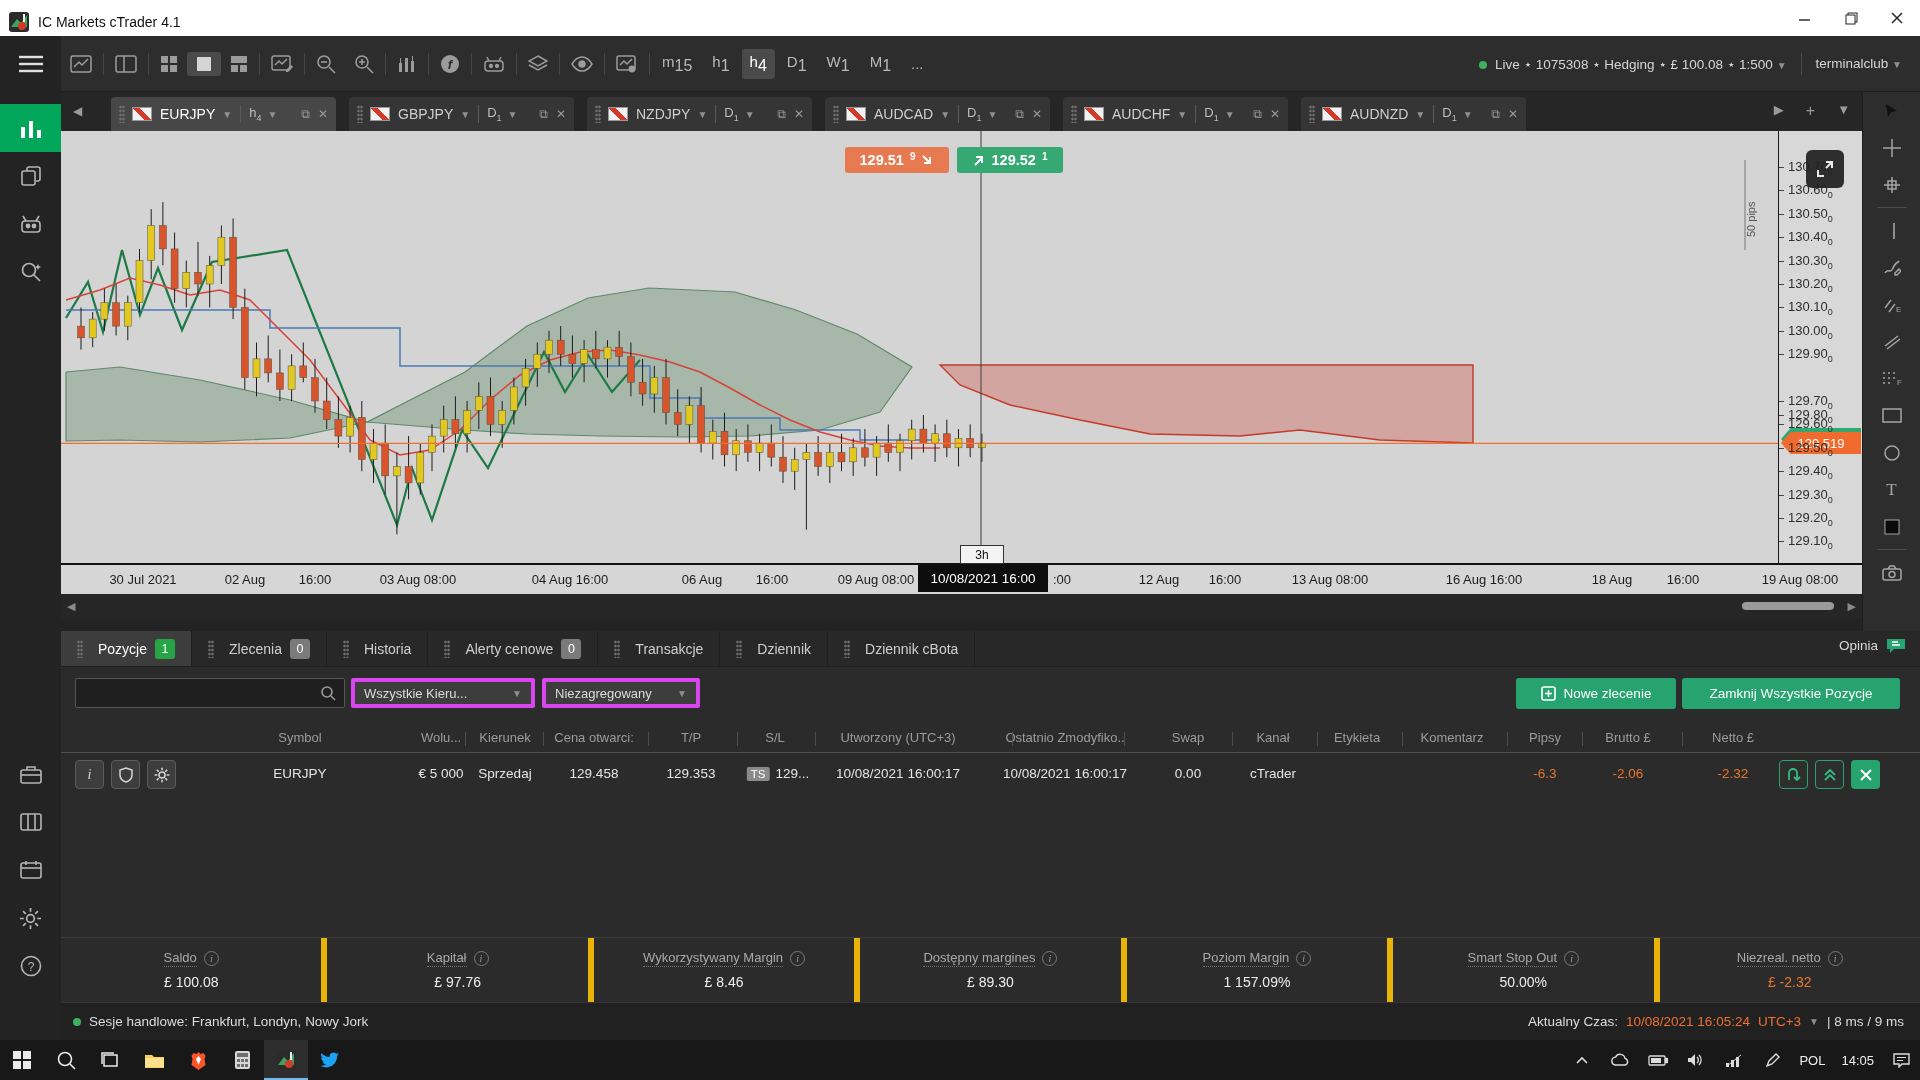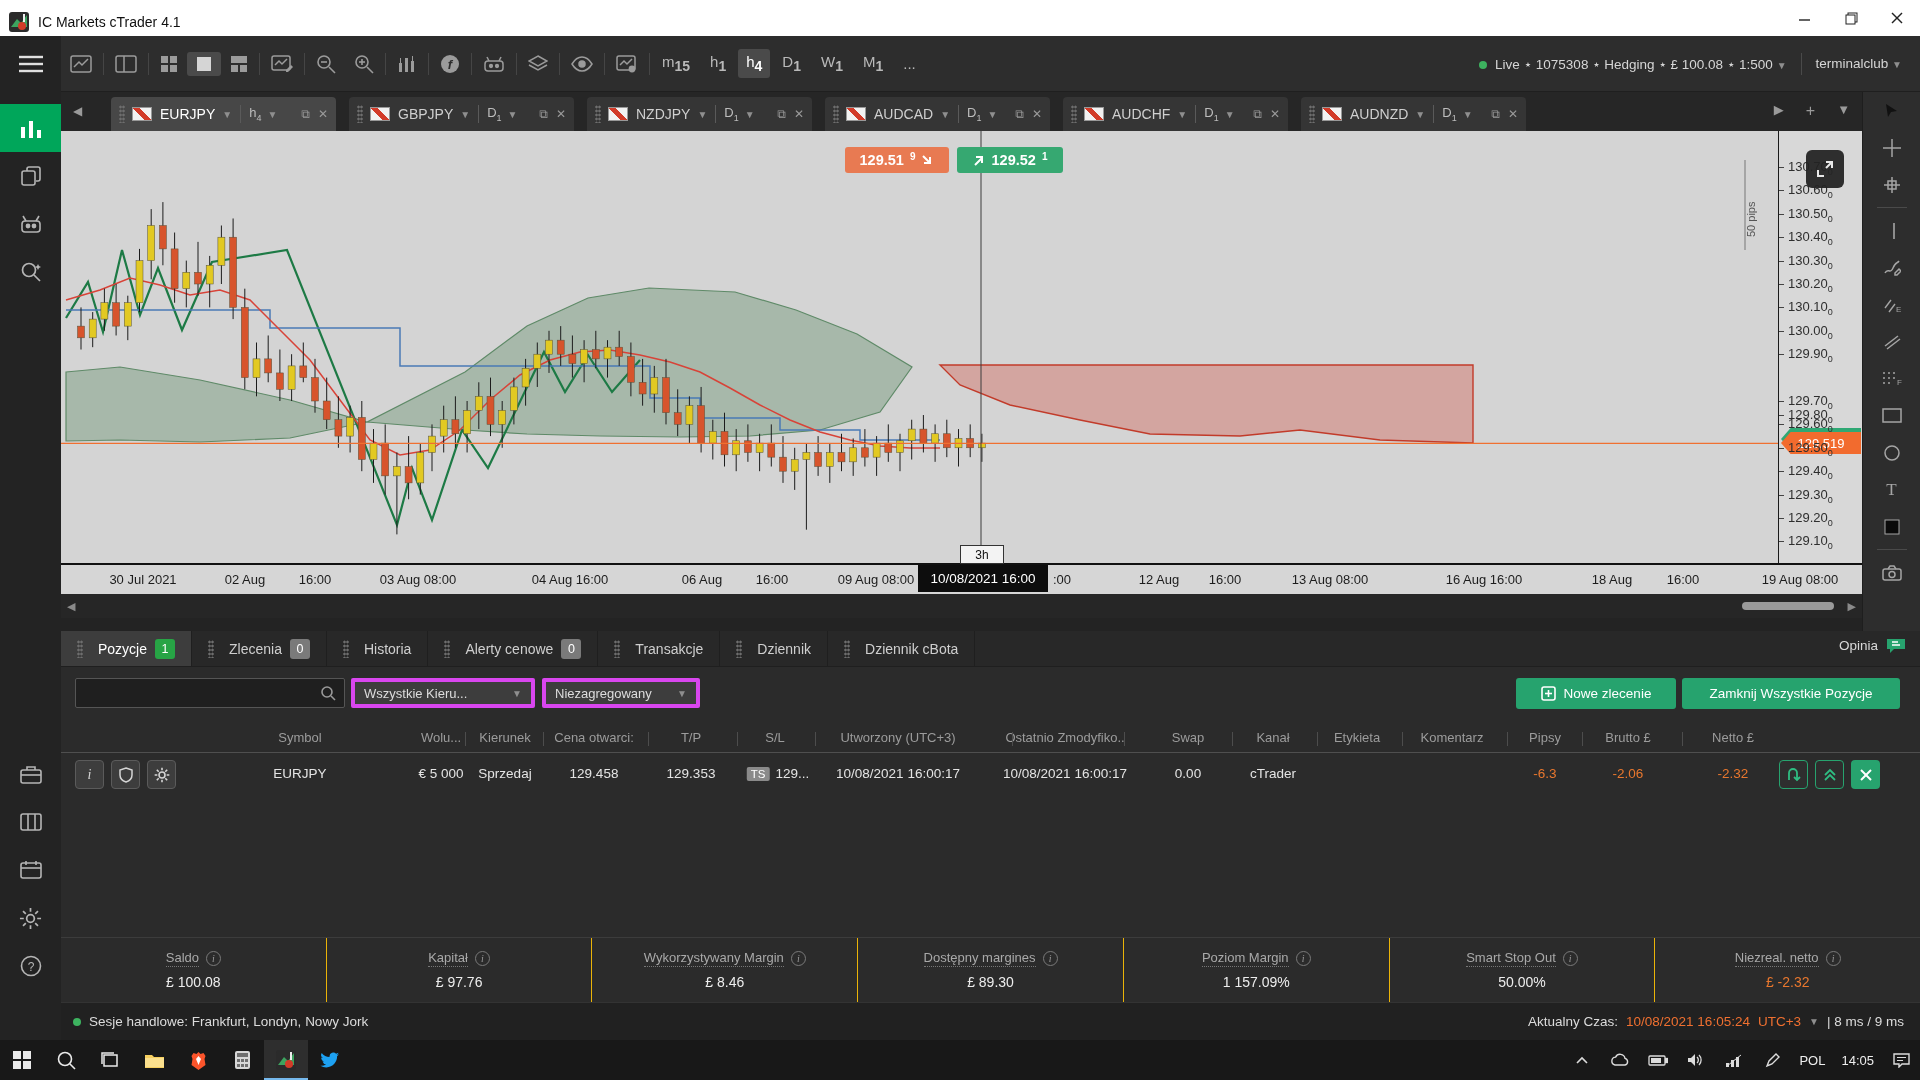--- a/index.html
+++ b/index.html
@@ -13,21 +13,21 @@
   .win-btn{width:46px;height:36px;display:flex;align-items:center;justify-content:center;}
   
   .sidebar{position:absolute;left:0;top:36px;width:61px;height:1004px;background:#232323;}
   .sb-item{width:61px;height:48px;display:flex;align-items:center;justify-content:center;}
   .sb-item.active{background:#00a65a;}
   
   .toolbar{position:absolute;left:61px;top:36px;width:1859px;height:56px;background:#2d2d2d;display:flex;align-items:center;border-bottom:1px solid #1f1f1f;}
   .tb-ico{padding:0 9px;display:flex;align-items:center;}
   .tb-sep{width:1px;height:22px;background:#454545;margin:0 2px;}
   .tf-btn{color:#b9b9b9;font-size:15px;padding:4px 8px;border-radius:3px;margin:0 2px;cursor:default;}
-  .tf-btn sub{font-size:14px;font-weight:bold;}
+  .tf-btn sub{font-size:16px;}
   .tf-btn.active{background:#4a4a4a;color:#fff;}
   .acct{margin-left:auto;display:flex;align-items:center;gap:14px;padding-right:18px;color:#d6d6d6;font-size:13.5px;}
   .dot-green{width:8px;height:8px;border-radius:50%;background:#3db35f;display:inline-block;margin-right:8px;}
   .caret{color:#8f8f8f;font-size:10px;}
   .vsep{width:1px;height:22px;background:#4a4a4a;}
   
   .tabbar{position:absolute;left:61px;top:92px;width:1859px;height:39px;background:#262626;}
   .tab-scroll-left{position:absolute;left:12px;top:12px;color:#9a9a9a;font-size:12px;}
   .symtabs{position:absolute;left:50px;top:5px;display:flex;gap:13px;}
   .symtab{width:225px;height:34px;background:#353535;border-radius:4px 4px 0 0;display:flex;align-items:center;padding:0 8px;color:#cfcfcf;font-size:14px;}
@@ -80,21 +80,21 @@
   .trow{position:absolute;left:0;top:126px;width:1859px;height:36px;}
   .td{position:absolute;top:9px;transform:translateX(-50%);color:#e4e4e4;font-size:13.5px;white-space:nowrap;display:flex;align-items:center;gap:6px;}
   .td.neg{color:#e8772e;}
   .ts-badge{background:#8a8a8a;color:#fff;font-size:11.5px;border-radius:2px;padding:1px 4px;}
   .row-ico{position:absolute;top:3px;width:29px;height:29px;background:#3d3d3d;border:1px solid #5b5b5b;border-radius:4px;display:flex;align-items:center;justify-content:center;color:#d5d5d5;}
   .act-ico{position:absolute;top:3px;width:29px;height:29px;border-radius:4px;display:flex;align-items:center;justify-content:center;}
   .act-outline{background:#2e2e2e;border:1px solid #27a36e;color:#2fbd82;font-size:15px;}
   .act-solid{background:#27a36e;color:#fff;font-size:15px;}
   
   .summary{position:absolute;left:0;top:306px;width:1859px;height:65px;border-top:1px solid #3c3c3c;display:flex;}
-  .sum-cell{flex:1;border-left:1px solid #eab308;display:flex;flex-direction:column;align-items:center;justify-content:center;gap:7px;}
+  .sum-cell{flex:1;border-left:6px solid #eab308;display:flex;flex-direction:column;align-items:center;justify-content:center;gap:7px;}
   .sum-cell:first-child{border-left:none;}
   .sum-label{color:#a9a9a9;font-size:13px;display:flex;align-items:center;gap:7px;}
   .sum-label .lbl{border-bottom:1px dotted #777;padding-bottom:1px;}
   .info-i{width:15px;height:15px;border-radius:50%;border:1px solid #7a7a7a;color:#9a9a9a;font-size:10px;font-style:italic;font-family:"Liberation Serif",serif;display:flex;align-items:center;justify-content:center;}
   .sum-value{color:#ededed;font-size:14px;}
   .sum-value.neg{color:#e8772e;}
   
   .statusbar{position:absolute;left:61px;top:1002px;width:1859px;height:38px;background:#212121;border-top:1px solid #333;display:flex;align-items:center;font-size:13.5px;color:#dcdcdc;}
   .statusbar .right{margin-left:auto;display:flex;align-items:center;gap:8px;padding-right:16px;}
   .orange{color:#f07030;}

